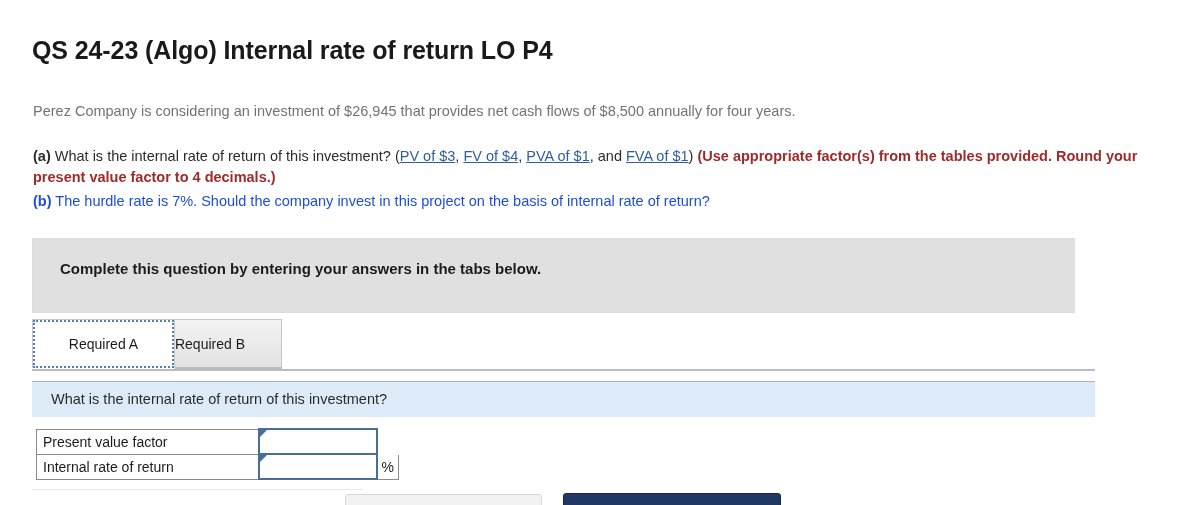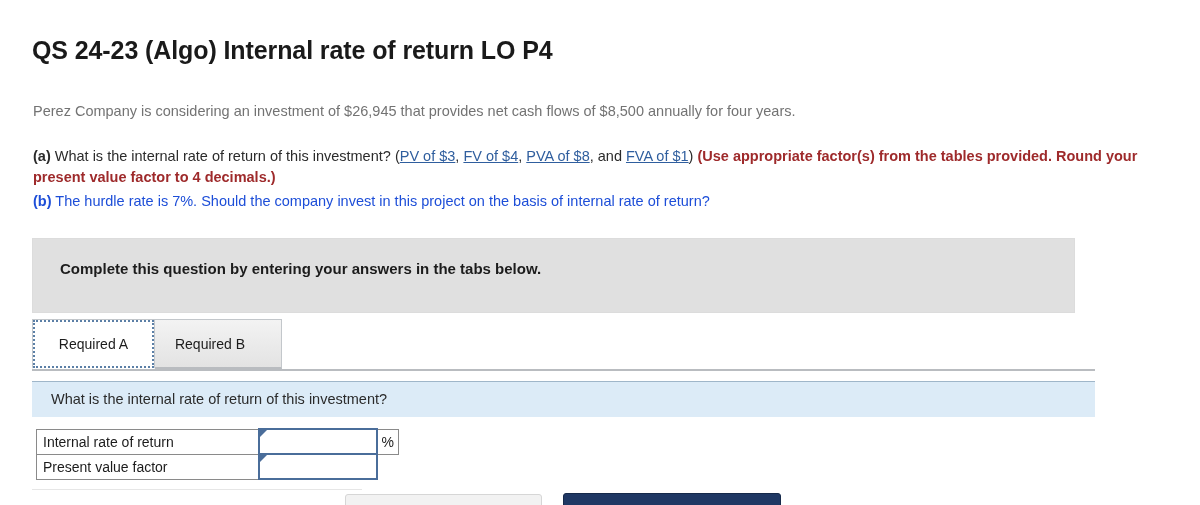--- a/index.html
+++ b/index.html
@@ -96,21 +96,21 @@
     font-size: 14px;
     color: #1c1c1c;
     display: flex;
     align-items: center;
     justify-content: center;
     cursor: pointer;
     user-select: none;
   }
   .tab-a {
     left: 0;
-    width: 123px;
+    width: 143px;
     background: #ffffff;
     border: 1px solid #c3c7cb;
     border-bottom: 2px solid #ffffff;
     outline: 2px dotted #5b7fa6;
     outline-offset: -3px;
     z-index: 3;
   }
   .tab-b {
     left: 106px;
     width: 144px;
@@ -228,21 +228,21 @@
 
 <div id="page">
 
   <div class="q-title">QS 24-23 (Algo) Internal rate of return LO P4</div>
 
   <div class="stmt">Perez Company is considering an investment of $26,945 that provides net cash flows of $8,500 annually for four years.</div>
 
   <div class="para-a">
     <span class="bold">(a)</span>
     <span>What is the internal rate of return of this investment?</span>
-    <span>(</span><span class="link">PV of $3</span><span>, </span><span class="link">FV of $4</span><span>, </span><span class="link">PVA of $8</span><span>, and </span><span class="link">FVA of $1</span><span>)</span>
+    <span>(</span><span class="link">PV of $3</span><span>, </span><span class="link">FV of $4</span><span>, </span><span class="link">PVA of $1</span><span>, and </span><span class="link">FVA of $1</span><span>)</span>
     <span class="red-bold">(Use appropriate factor(s) from the tables provided. Round your present value factor to 4 decimals.)</span>
   </div>
 
   <div class="para-b">
     <span class="bold">(b)</span>
     <span>The hurdle rate is 7%. Should the company invest in this project on the basis of internal rate of return?</span>
   </div>
 
   <div class="gray-panel">
     <div class="gp-text">Complete this question by entering your answers in the tabs below.</div>
@@ -256,36 +256,36 @@
       <span>Required B</span>
     </div>
   </div>
 
   <div class="blue-bar">
     <div class="bb-text">What is the internal rate of return of this investment?</div>
   </div>
 
   <table class="ans-table">
     <tbody>
+      <tr>
+        <td class="cell-label">Present value factor</td>
+        <td class="cell-input">
+          <span class="tri"></span>
+          <input type="text" value="" style="">
+        </td>
+        <td class="cell-blank"></td>
+      </tr>
       <tr>
         <td class="cell-label">Internal rate of return</td>
         <td class="cell-input">
           <span class="tri"></span>
           <input type="text" value="" style="">
         </td>
         <td class="cell-unit">%</td>
       </tr>
-      <tr>
-        <td class="cell-label">Present value factor</td>
-        <td class="cell-input">
-          <span class="tri"></span>
-          <input type="text" value="" style="">
-        </td>
-        <td class="cell-blank"></td>
-      </tr>
     </tbody>
   </table>
 
   <div class="lead-line"></div>
   <div class="btn-partial btn-prev">
     <span></span>
   </div>
   <div class="btn-partial btn-next">
     <span></span>
   </div>

